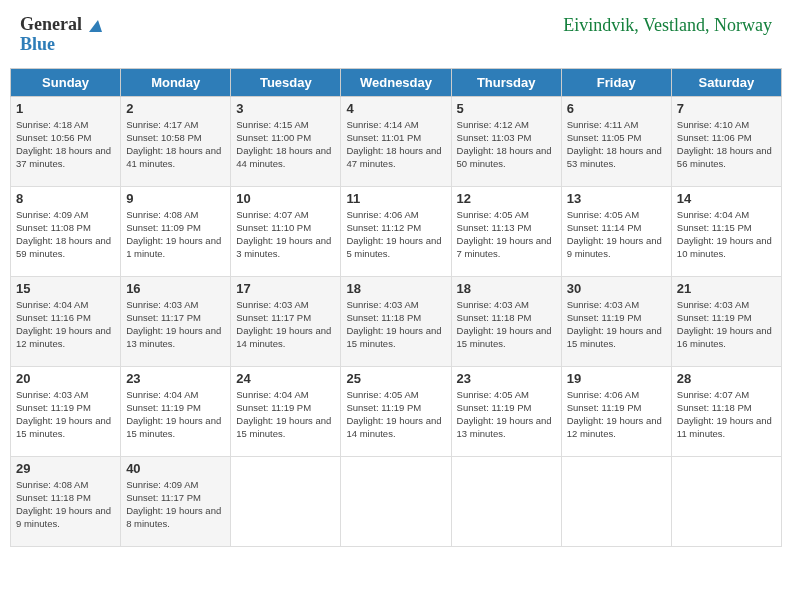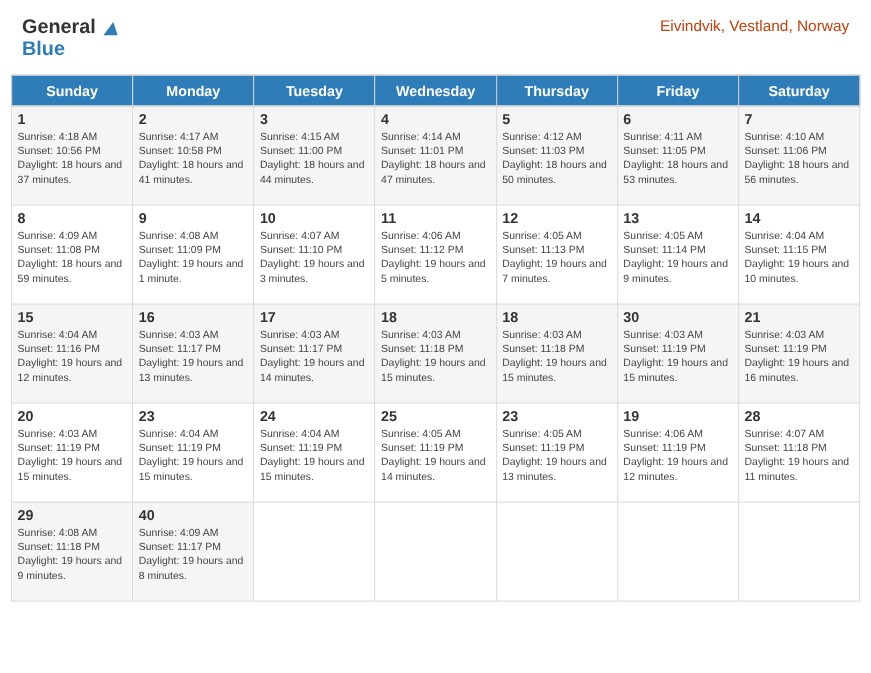--- a/index.html
+++ b/index.html
@@ -9,20 +9,21 @@
       width: 792px;
       min-height: 612px;
       padding: 10px;
     }
     .header {
       display: flex;
       justify-content: space-between;
       align-items: flex-start;
       margin-bottom: 8px;
       padding: 5px 10px;
+      font-family: Liberation Serif, serif;
     }
     .logo {
       display: flex;
       flex-direction: column;
       align-items: flex-start;
     }
     .logo-general {
       font-size: 18px;
       font-weight: bold;
       color: #333;
@@ -40,22 +41,22 @@
     }
     .title-section {
       text-align: right;
     }
     .calendar-title {
       font-size: 32px;
       font-weight: bold;
       color: #333;
     }
     .calendar-subtitle {
-      font-size: 14px;
-      color: #c2410c;
+      font-size: 18px;
+      color: #15803d;
     }
     .calendar {
       width: 100%;
       border-collapse: collapse;
       font-size: 10.5px;
     }
     .calendar th {
       background-color: #2e7db8;
       color: #fff;
       text-align: center;

